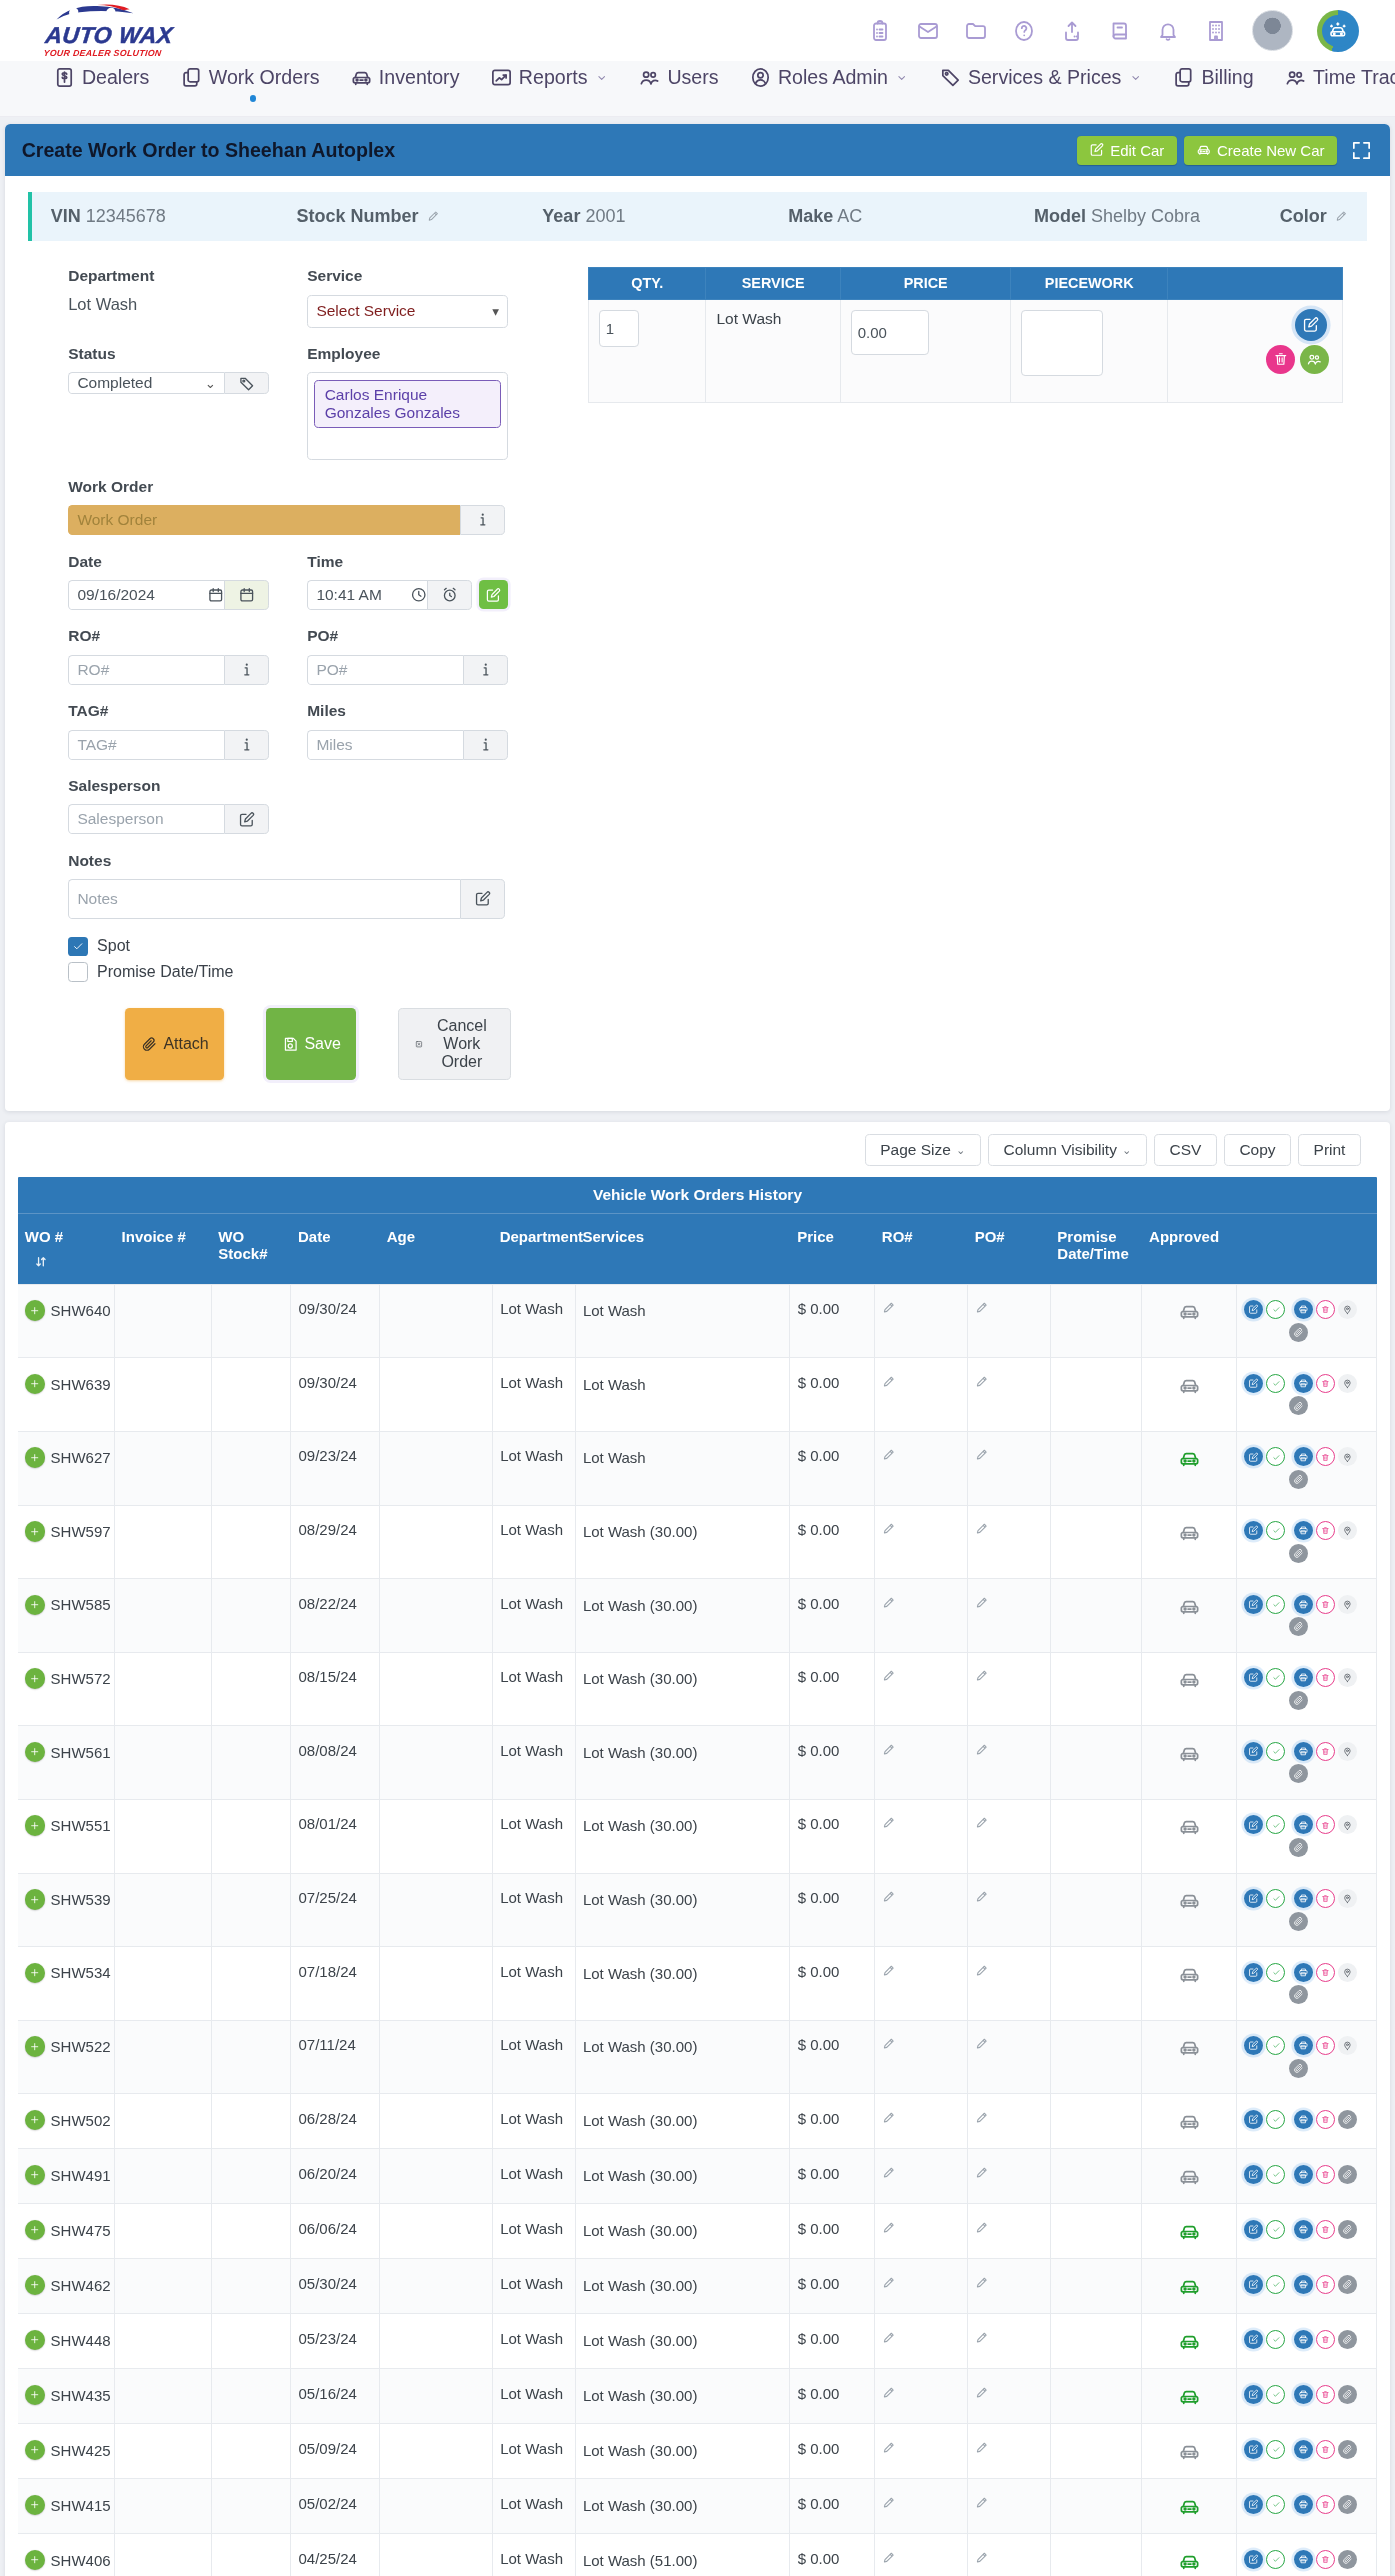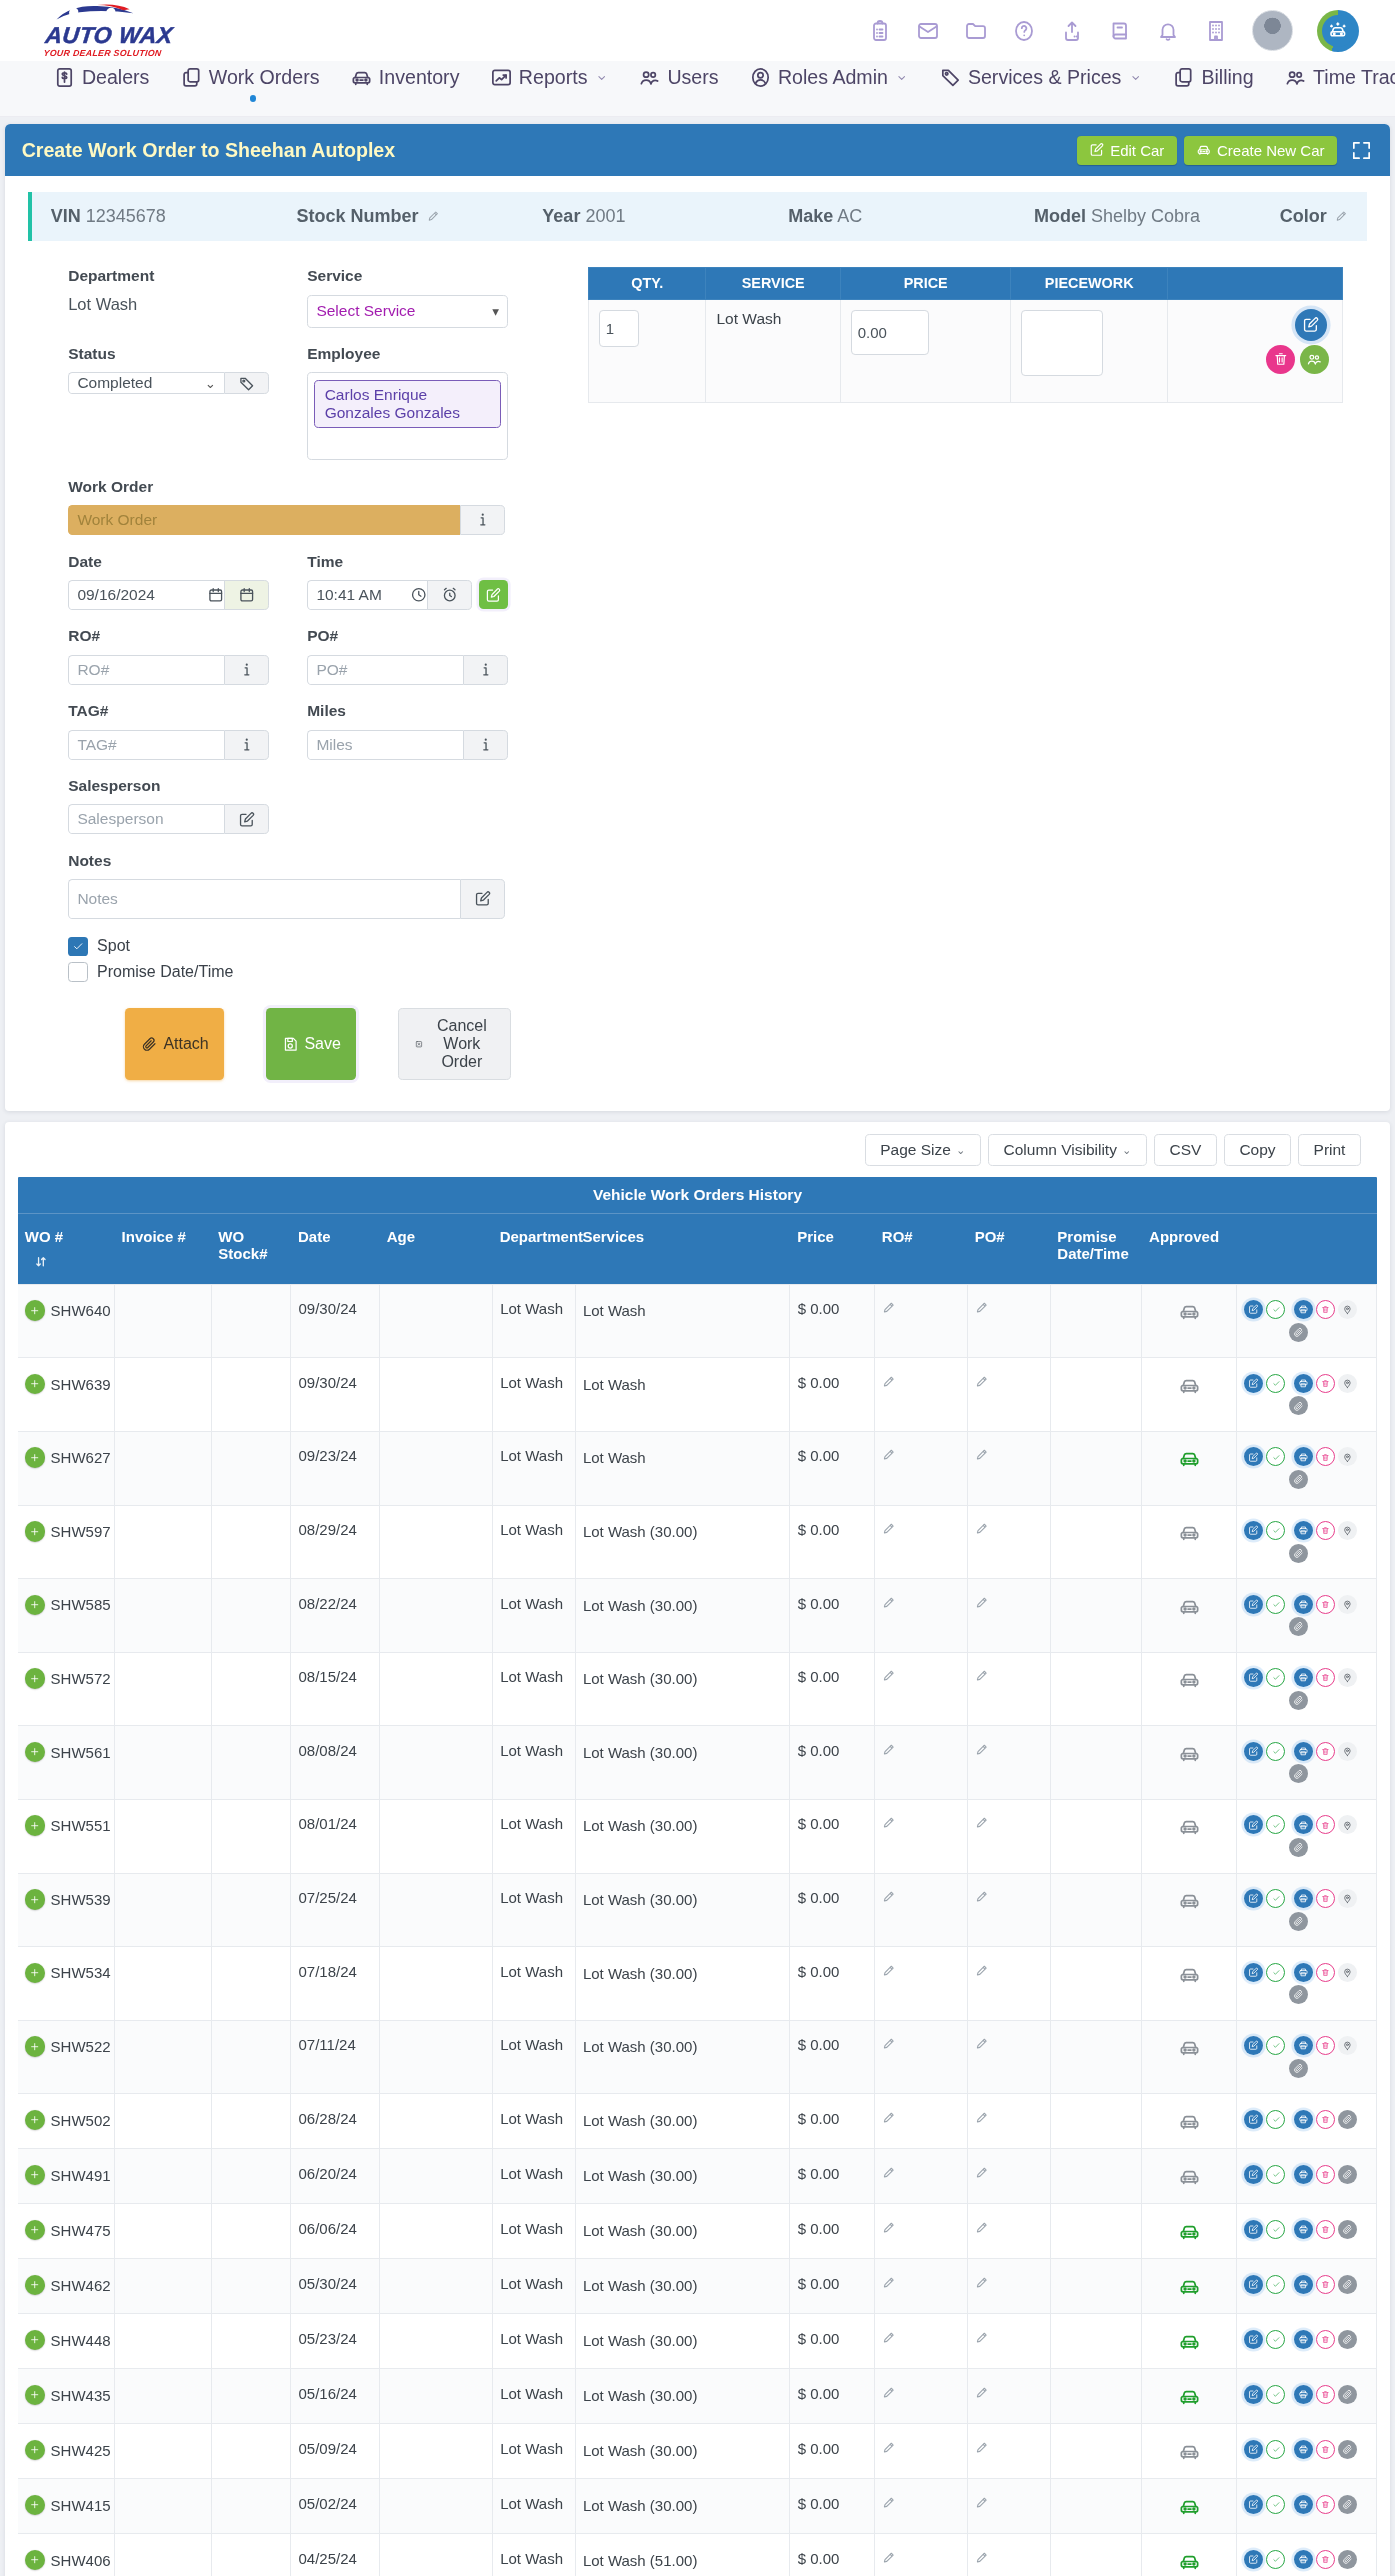--- a/index.html
+++ b/index.html
@@ -26,21 +26,21 @@
   .nav-item { display:flex; align-items:center; gap:6.2px; font-size:19.6px; color:#4d4566; cursor:pointer; position:relative; padding:5.2px 3.1px; white-space:nowrap; }
   .nav-item .nicon { width:23px; height:23px; color:#4d4566; }
   .nav-item .caret { width:13.4px; height:13.4px; color:#8f86ad; margin-left:1px; }
   .nav-item.active::after { content:""; position:absolute; left:50%; bottom:-7.2px; width:6.7px; height:6.7px; border-radius:50%; background:#2086d6; }
 
   
   .card { background:#fff; margin:0 5.2px; border-radius:4.1px; box-shadow:0 1px 4.1px rgba(40,50,70,.12); overflow:hidden; }
   .card.first { margin-top:7.2px; border-top-left-radius:5.2px; border-top-right-radius:5.2px; }
 
   .panelbar { background:#2e78b7; height:52px; display:flex; align-items:center; padding:0 16.5px; }
-  .panelbar h1 { color:#fef9c3; font-size:19.6px; font-weight:bold; }
+  .panelbar h1 { color:#0f172a; font-size:19.6px; font-weight:bold; }
   .panel-actions { margin-left:auto; display:flex; align-items:center; gap:7.2px; }
   .btn-lime { background:#8cc63e; color:#fff; font-size:15px; border:none; border-radius:4.1px; padding:6.2px 12.4px; display:flex; align-items:center; gap:5.2px; cursor:pointer; box-shadow:0 0.5px 1px rgba(0,0,0,.2); }
   .btn-lime .icon { width:15.5px; height:15.5px; }
   .fs-icon { width:23px; height:23px; color:#fff; margin-left:6.2px; cursor:pointer; }
 
   .vinstrip { margin:15.5px 23px 5.2px; background:#eaf4fb; border-left:4.1px solid #22c2a7; padding:14.4px 18.5px; display:flex; gap:10.3px; }
   .vin-item { font-size:18px; color:#5a646e; white-space:nowrap; }
   .vin-item b { font-weight:bold; color:#55606a; }
   .vin-item .val { color:#707a84; font-weight:normal; }
   .vin-item .pencil { width:13.4px; height:13.4px; color:#9aa3ac; margin-left:3.1px; }
@@ -54,21 +54,21 @@
   .static-val { font-size:16.5px; color:#4a535b; }
   .w390 { width:201px; } .w808 { width:437px; }
   .inputset { display:flex; align-items:stretch; }
   .tbox { height:30px; border:0.5px solid #d5dae0; border-radius:4.6px; font-size:15.5px; color:#4a535b; padding:0 8.2px; width:100%; font-family:inherit; background:#fff; }
   .tbox::placeholder { color:#9aa3ac; }
   .inputset .tbox { border-radius:4.6px 0 0 4.6px; border-right:none; }
   .seg { width:45px; flex:none; background:#f2f3f5; border:0.5px solid #d5dae0; border-radius:0 4.6px 4.6px 0; display:flex; align-items:center; justify-content:center; color:#4a535b; cursor:pointer; }
   .seg .icon { width:17.5px; height:17.5px; }
   .seg.greenish { background:#eef3e4; }
   .selectbox { height:22px; border:0.5px solid #d5dae0; border-radius:4.6px; font-size:15.5px; color:#4a535b; padding:0 8.2px; display:flex; align-items:center; background:#fff; cursor:pointer; }
-  .selectbox .ph { color:#a21caf; }
+  .selectbox .ph { color:#7f1d1d; }
   .selectbox .caret { margin-left:auto; color:#555; font-size:13.4px; }
   .bigselect { height:33px; }
   .employee-box { border:0.5px solid #d5dae0; border-radius:4.6px; min-height:88px; padding:6.2px; }
   .chip { display:inline-block; background:#f4effb; border:1px solid #7a5cb8; color:#5b3fa8; border-radius:4.6px; font-size:15.5px; padding:5.2px 9.3px; cursor:pointer; }
   .amber .tbox { background:#dcaf60; border-color:#dcaf60; color:#6e5a2a; }
   .amber .tbox::placeholder { color:#8d742f; opacity:.75; }
   .inner-ic { margin-left:-28px; align-self:center; width:17.5px; height:17.5px; color:#4a535b; flex:none; cursor:pointer; }
   .btn-sq-green { width:29px; height:29px; flex:none; margin-left:7.2px; align-self:center; background:#6fbf44; border-radius:4.6px; color:#fff; display:flex; align-items:center; justify-content:center; cursor:pointer; box-shadow:0 0 0 2.6px rgba(150,120,220,.12); }
   .btn-sq-green .icon { width:16.5px; height:16.5px; }
   .checkrow { display:flex; align-items:center; gap:9.3px; margin-bottom:6.2px; font-size:16px; color:#3a4149; }

